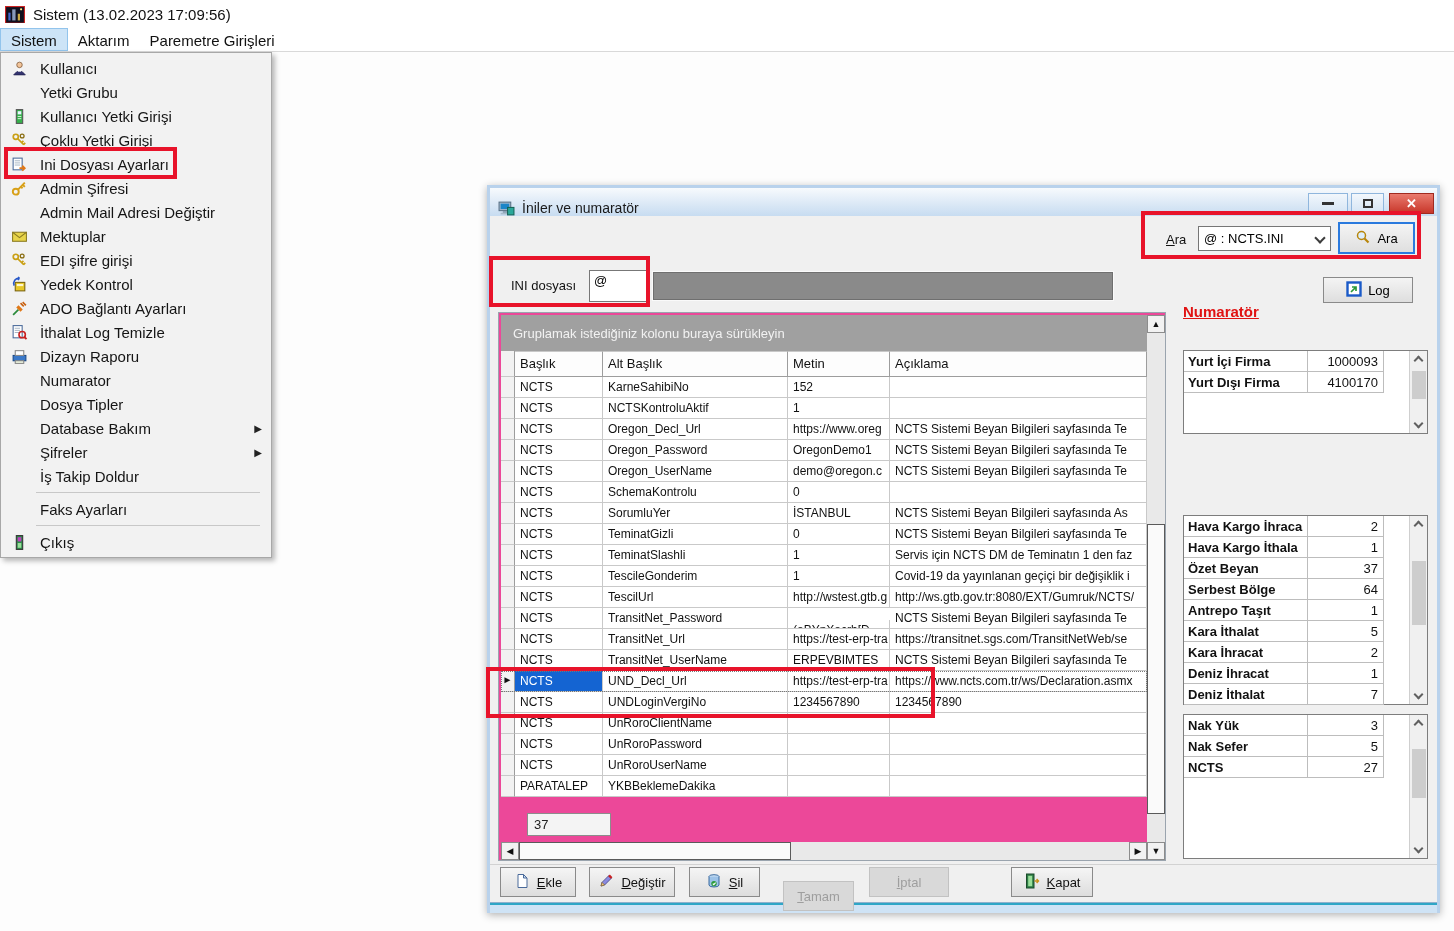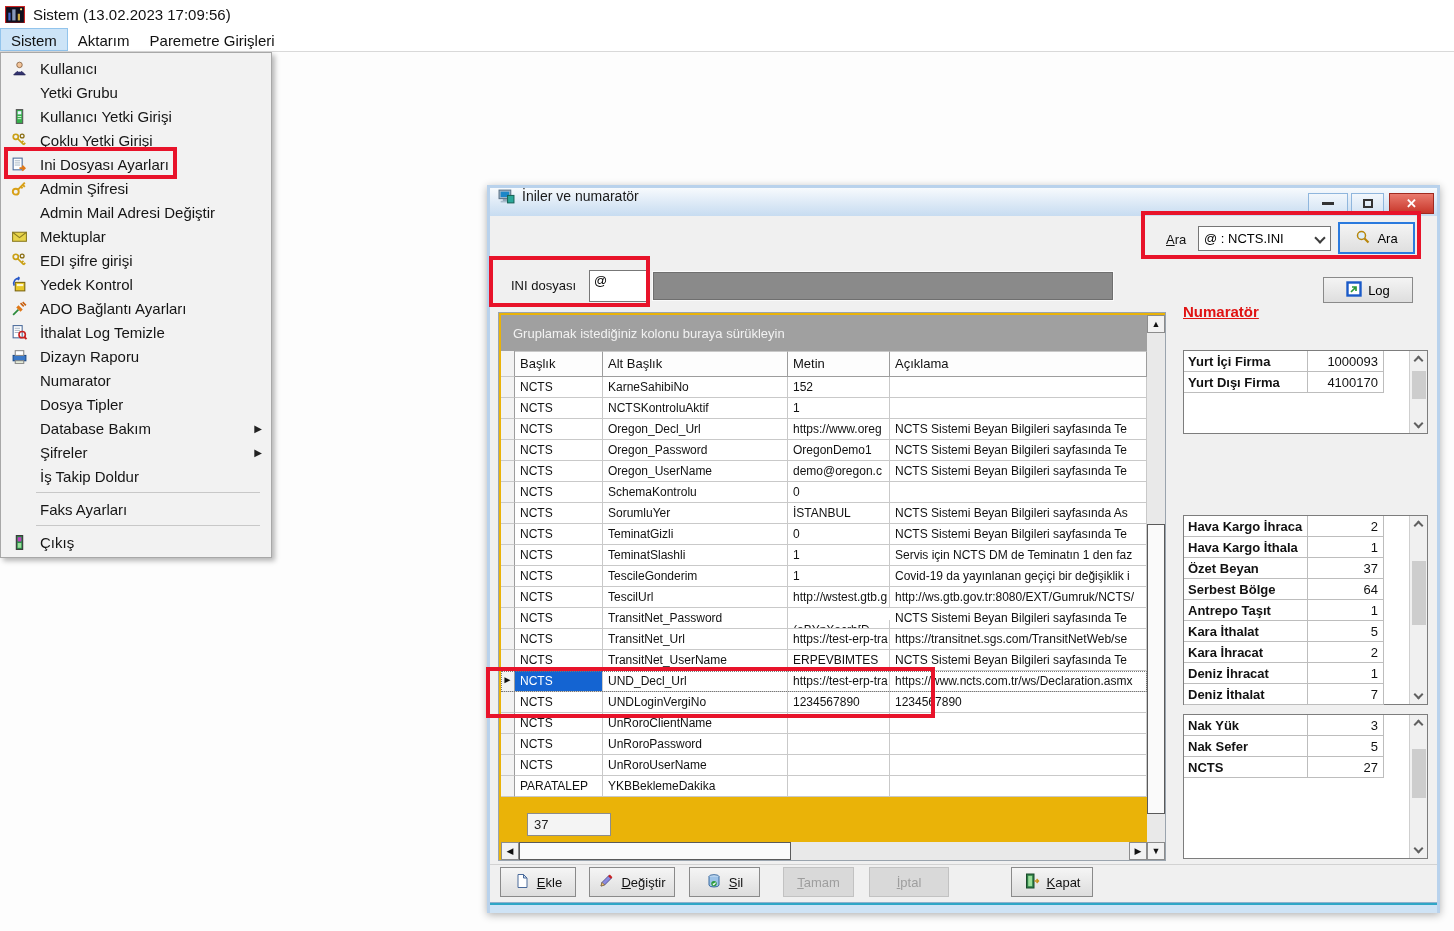--- a/index.html
+++ b/index.html
@@ -20,21 +20,21 @@
   #menu { left:0; top:52px; width:272px; background:#f2f2f2; border:1px solid #a8a8a8; box-shadow:3px 3px 5px rgba(0,0,0,.28); padding:3px 1px; z-index:5; }
   .menu-item { height:24px; display:flex; align-items:center; font-size:15px; color:#151515; position:relative; cursor:default; }
   .mi-icon { width:17px; height:17px; margin-left:9px; flex:0 0 17px; }
   .mi-icon svg { width:17px; height:17px; display:block; }
   .mi-label { margin-left:12px; white-space:nowrap; }
   .mi-arrow { position:absolute; right:8px; font-size:10px; color:#222; }
   .menu-sep { height:1px; background:#c8c8c8; margin:4px 10px 4px 34px; }
 
   
   #dialog { left:487px; top:185px; width:953px; height:728px; background:#f0f0f0; border:3px solid #b9d2ec; border-bottom:none; box-shadow:0 2px 8px rgba(0,0,0,.3); }
-  #dlg-titlebar { left:0; top:0; width:947px; height:28px; background:linear-gradient(180deg,#f7fafd 0%,#dcE9f6 55%,#c7dcf1 100%); display:flex; align-items:flex-start; }
+  #dlg-titlebar { left:0; top:0; width:947px; height:28px; background:linear-gradient(180deg,#f7fafd 0%,#dcE9f6 55%,#c7dcf1 100%); display:flex; align-items:flex-end; }
   #dlg-icon { width:17px; height:16px; margin-left:8px; }
   #dlg-title { margin-left:7px; font-size:14px; color:#1a1a1a; }
   .winbtn { top:5px; height:21px; border:1px solid #8fb6dd; background:linear-gradient(#f2f7fc,#d4e4f4); display:flex; align-items:center; justify-content:center; }
   #btn-min { left:818px; width:40px; }
   #btn-max { left:861px; width:33px; }
   #btn-close { left:899px; width:45px; background:linear-gradient(#e97a6e,#c8372a); border-color:#a02a20; color:#fff; font-weight:bold; font-size:13px; }
   .glyph-min { width:12px; height:3px; background:#333; }
   .glyph-max { width:10px; height:9px; border:2px solid #333; }
 
   
@@ -45,21 +45,21 @@
   #search-btn { left:848px; top:34px; width:77px; height:32px; background:linear-gradient(#f4f4f4,#dfdfdf); border:2px solid #2a7ade; font-size:13px; display:flex; align-items:center; justify-content:center; gap:6px; }
   #search-btn svg, #log-btn svg, .dlg-btn svg { width:16px; height:16px; }
 
   
   #ini-label { left:21px; top:90px; font-size:13px; color:#111; }
   #ini-input { left:99px; top:82px; width:58px; height:32px; background:#fff; border:1px solid #777; font-size:13px; padding:2px 4px; }
   #gray-bar { left:163px; top:84px; width:460px; height:28px; background:#8a8a8a; border:1px solid #6f6f6f; box-shadow:0 0 0 1px #fafafa; }
   #log-btn { left:833px; top:89px; width:90px; height:26px; background:linear-gradient(#f4f4f4,#dedede); border:1px solid #8a8a8a; font-size:13px; display:flex; align-items:center; justify-content:center; gap:6px; }
 
   
-  #grid-frame { left:8px; top:124px; width:668px; height:549px; background:#eab308; border:1px solid #9aa4ae; }
+  #grid-frame { left:8px; top:124px; width:668px; height:549px; background:#ec4899; border:1px solid #9aa4ae; }
   #group-band { left:2px; top:2px; width:646px; height:36px; background:#a0a0a0; color:#f2f2f2; font-size:13px; display:flex; align-items:center; padding-left:12px; }
   #tbl-header { left:2px; top:38px; width:646px; height:26px; display:flex; background:#fdfdfd; }
   .hcell { border-right:1px solid #9d9d9d; border-bottom:1px solid #9d9d9d; border-top:1px solid #c8c8c8; font-size:13px; color:#111; padding:4px 0 0 5px; white-space:nowrap; overflow:hidden; background:#fdfdfd; }
   #tbl-body { left:2px; top:64px; width:646px; height:420px; background:#fff; }
   .trow { display:flex; height:21px; }
   .tcell { border-right:1px solid #c9c9c9; border-bottom:1px solid #c9c9c9; font-size:12px; color:#111; padding:3px 0 0 5px; white-space:nowrap; overflow:hidden; background:#fff; }
   .gcell { background:#f2f2f2; border-right:1px solid #9d9d9d; border-bottom:1px solid #c9c9c9; font-size:10px; color:#111; text-align:center; padding-top:3px; }
   .trow.selected { outline:1px dotted #777; outline-offset:-1px; }
   .tcell.selcell { background:#1464d2; color:#fff; }
   #rec-count { left:28px; top:500px; width:84px; height:23px; background:#f4f4f4; border:1px solid #8c8c8c; font-size:13px; color:#222; padding:3px 0 0 6px; }
@@ -594,21 +594,21 @@
       </div>
       <div class="abs dlg-btn" style="left: 199px; width: 71px;">
         <span><svg viewBox="0 0 16 16">
             <ellipse cx="8" cy="3.6" rx="5" ry="1.9" fill="#cfe2f4" stroke="#3a6aa0"></ellipse>
             <path d="M3 3.6 v8.4 a5 2 0 0 0 10 0 v-8.4" fill="#9cc2e8" stroke="#3a6aa0"></path>
             <circle cx="8" cy="10.6" r="2.7" fill="#2a9a3a"></circle>
             <path d="M6.8 10.6 l1 1 1.8-2" stroke="#fff" stroke-width="1.1" fill="none"></path>
           </svg></span>
         <span><u>S</u>il</span>
       </div>
-      <div class="abs dlg-btn disabled" style="left: 293px; width: 71px;">
+      <div class="abs dlg-btn disabled" style="left: 293px; width: 71px; margin-top: 14px;">
         <span><u>T</u>amam</span>
       </div>
       <div class="abs dlg-btn disabled" style="left: 379px; width: 80px;">
         <span><u>İ</u>ptal</span>
       </div>
       <div class="abs dlg-btn" style="left: 521px; width: 82px;">
         <span><svg viewBox="0 0 16 16">
             <rect x="2.5" y="1" width="7.5" height="14" fill="#2e7d46" stroke="#1a4a2a"></rect>
             <rect x="4.2" y="2.8" width="4" height="10.4" fill="#9adf9a"></rect>
             <path d="M10.5 8 h4 M12.6 6 l1.9 2 -1.9 2" stroke="#c89018" stroke-width="1.4" fill="none"></path>

